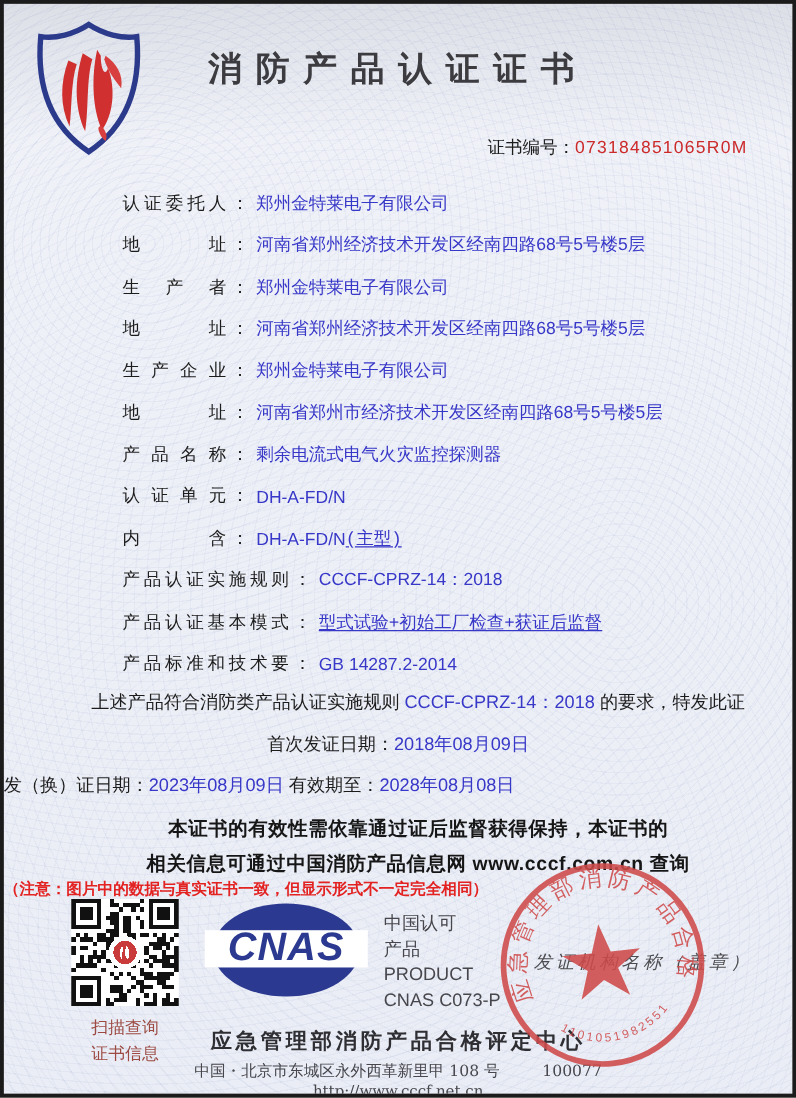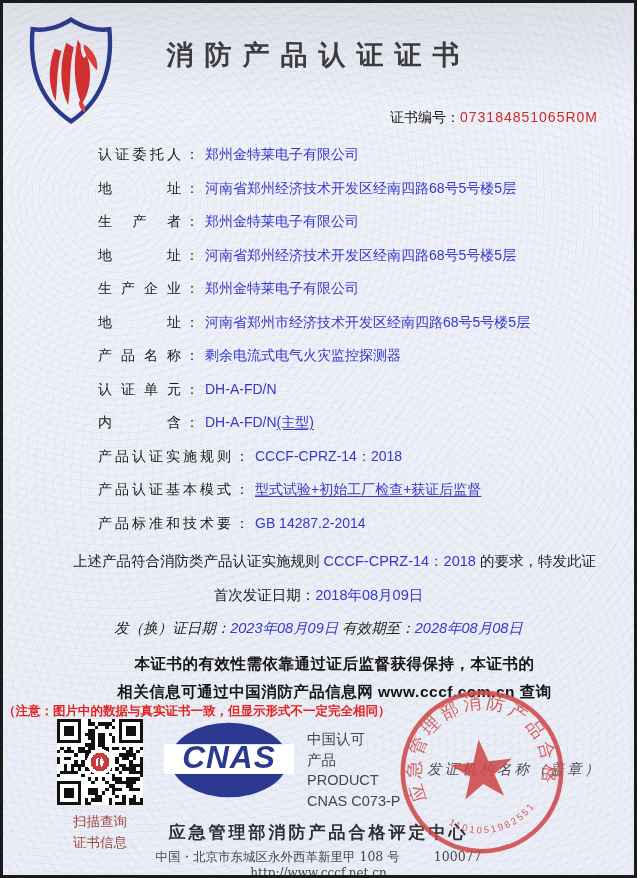--- a/index.html
+++ b/index.html
@@ -17,29 +17,29 @@
     background:linear-gradient(rgba(120,125,140,.16),rgba(120,125,140,0));pointer-events:none;}
   .logo{position:absolute;left:20px;top:12px;width:96px;height:112px;}
   .title-cn{position:absolute;left:0;right:0;top:34px;text-align:center;
     font-family:"DejaVu Serif","Liberation Serif",serif;
     font-size:27px;font-weight:700;letter-spacing:11px;color:#3b3b40;}
   .title-en{position:absolute;left:0;right:0;top:76px;text-align:center;
     font-size:14.5px;letter-spacing:1.6px;color:#5a5a60;}
   .certno{position:absolute;right:36px;top:106px;font-size:14px;}
   .certno .num{color:#cc2a2a;letter-spacing:1px;}
   .fields{position:absolute;left:95px;top:143px;right:16px;}
-  .row{display:flex;height:33.5px;font-size:14px;white-space:nowrap;}
+  .row{display:flex;height:33.5px;align-items:center;font-size:14px;white-space:nowrap;}
   .row .label{width:83px;text-align:justify;text-align-last:justify;color:#1c1c1c;flex:none;}
   .row.wide .label{width:133px;}
   .row .colon{margin:0 6px 0 4px;color:#1c1c1c;flex:none;}
   .row .value,.row .value-u,.blue{color:#3737c8;}
-  .value-u{text-decoration:underline;text-underline-offset:2px;}
+  .value-u{text-decoration:underline;text-underline-offset:2px;font-family:Liberation Mono, monospace;}
   .statement{position:absolute;left:0;right:0;top:549px;text-align:center;font-size:14.5px;padding-left:32px;}
   .dateline1{position:absolute;left:0;right:0;top:583px;text-align:center;font-size:14.5px;}
-  .dateline2{position:absolute;left:0;right:0;top:616px;text-align:center;font-size:14.5px;font-style:italic;}
+  .dateline2{position:absolute;left:0;right:0;top:616px;font-size:14.5px;}
   .notice{position:absolute;left:0;right:0;top:647px;text-align:center;
     font-weight:bold;font-size:15.5px;line-height:28px;color:#161616;letter-spacing:.5px;padding-left:32px;}
   .rednote{position:absolute;left:0;top:700px;width:560px;text-align:left;
     color:#e32222;font-weight:bold;font-size:12.5px;}
   .qrblock{position:absolute;left:52px;top:716px;width:90px;text-align:center;}
   .qrblock svg{width:86px;height:86px;display:block;margin:0 auto;}
   .qrcap{color:#9c4a42;font-size:13.5px;margin-top:6px;line-height:21px;}
   .cnas{position:absolute;left:160px;top:716px;display:flex;align-items:flex-start;}
   .cnas .mark{width:132px;height:82px;}
   .cnas-text{margin-left:12px;padding-top:10px;font-size:14.5px;line-height:20.5px;color:#46464c;}

